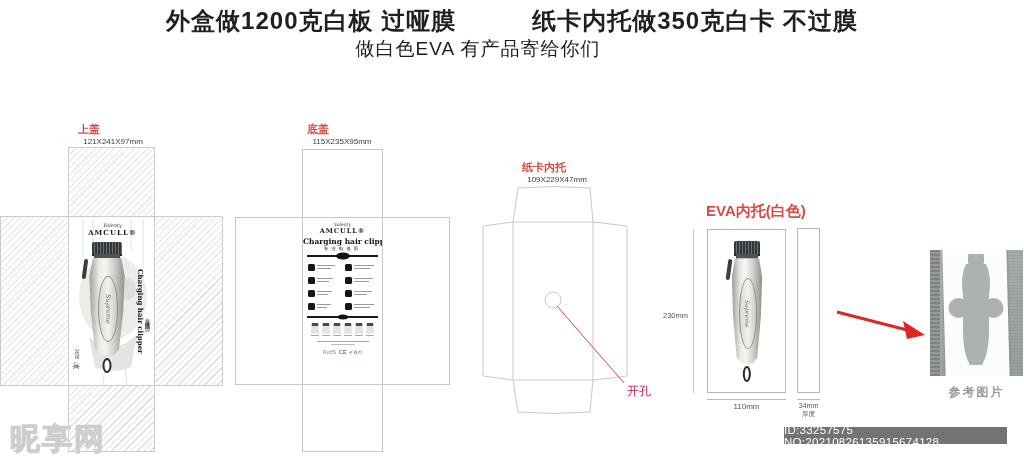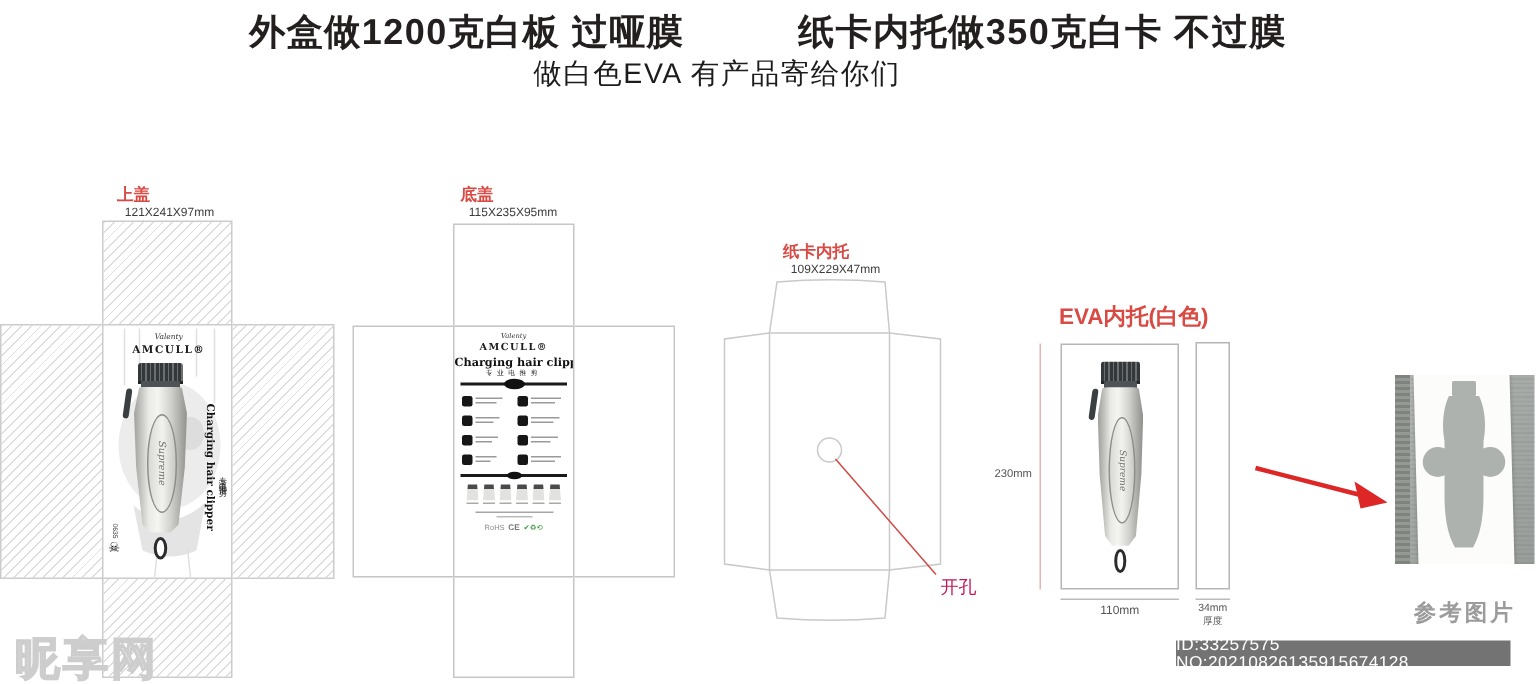--- a/index.html
+++ b/index.html
@@ -313,19 +313,19 @@
   <div class="foam"></div>
   <svg class="abs" style="left:14px;top:0;" width="64" height="126" viewBox="0 0 64 126">
     <g fill="#aeb2af">
       <rect x="24" y="4" width="16" height="10" rx="1"></rect>
       <path d="M22,14 L42,14 C46,22 47,34 45,44 L45,80 C45,98 42,108 38,115 L26,115 C22,108 19,98 19,80 L19,44 C17,34 18,22 22,14 Z"></path>
       <circle cx="14.5" cy="58" r="10"></circle>
       <circle cx="49.5" cy="58" r="10"></circle>
     </g>
   </svg>
 </div>
-<div class="abs caption-gray" style="left:930px;top:384px;width:93px;text-align:center;font-size:15px;margin-top:15px;">参考图片</div>
+<div class="abs caption-gray" style="left:930px;top:384px;width:93px;text-align:center;font-size:12px;">参考图片</div>
 
 <div class="abs wm" style="left:10px;top:419px;">
   <span class="site">昵享网</span>
 </div>
 
 <div class="abs idbar" style="left:784px;top:427px;width:223px;height:17px;">ID:33257575 NO:20210826135915674128</div>
 
 </body></html>

